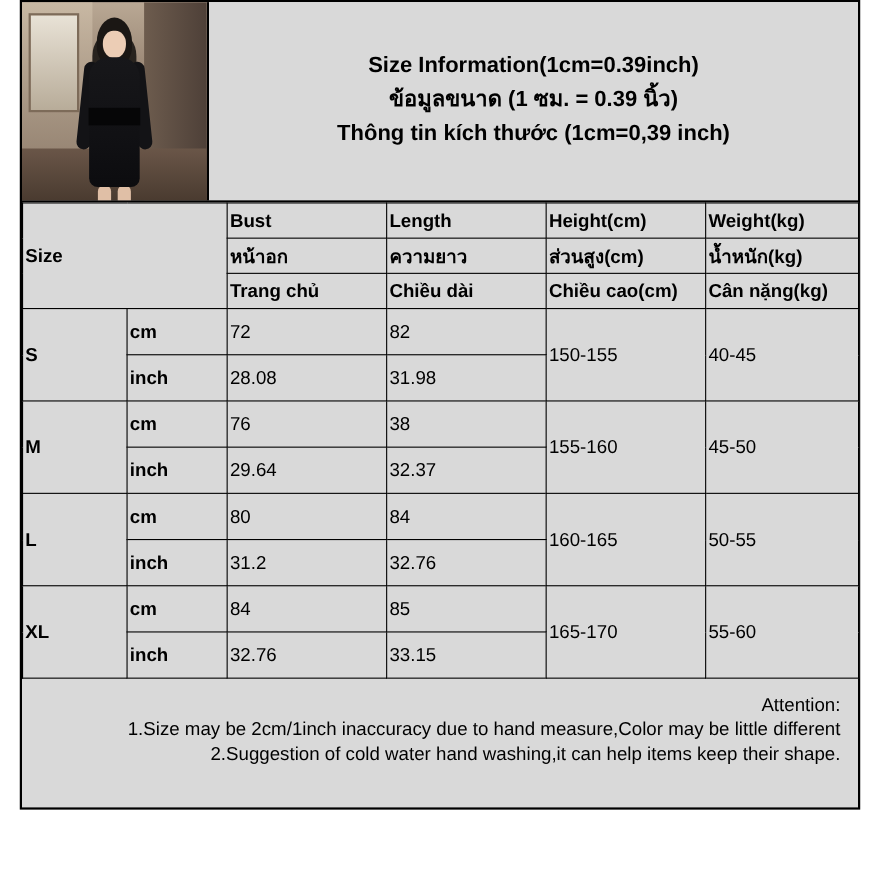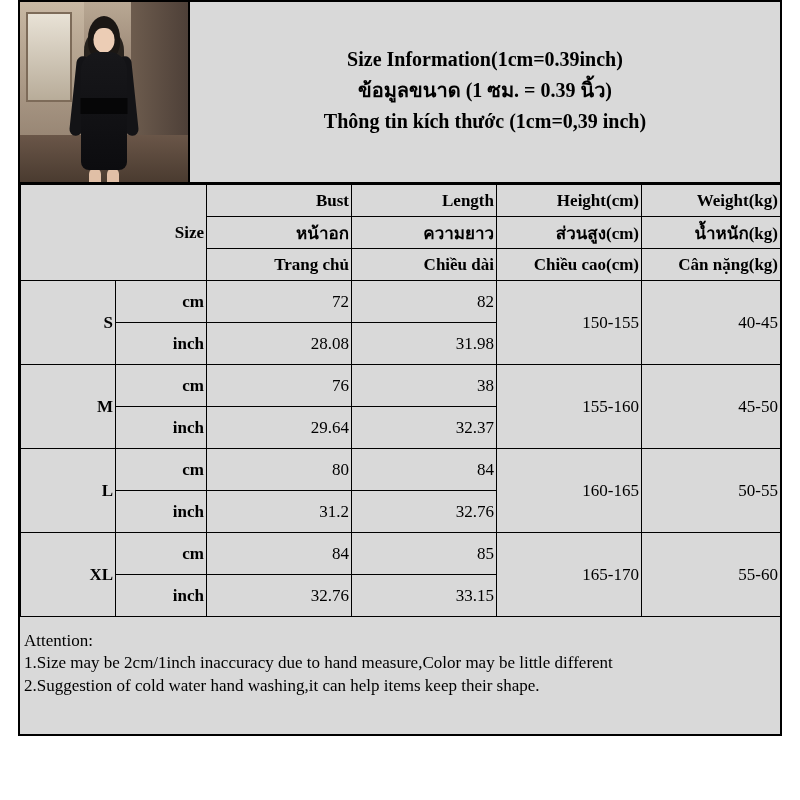--- a/index.html
+++ b/index.html
@@ -12,21 +12,20 @@
     height: 800px;
     font-family: "Liberation Sans", sans-serif;
     color: #000;
   }
   .page {
     position: relative;
     width: 800px;
     height: 800px;
     background: #ffffff;
     box-sizing: border-box;
-    font-family: Liberation Serif, serif;
   }
   .sheet {
     position: absolute;
     left: 18px;
     top: 0px;
     width: 764px;
     height: 736px;
     border: 2px solid #000;
     box-sizing: border-box;
     background: #d9d9d9;
@@ -149,21 +148,21 @@
   }
   
   table.size-table {
     border-collapse: collapse;
     width: 100%;
     table-layout: fixed;
     background: #d9d9d9;
   }
   table.size-table td {
     border: 1.5px solid #000;
-    text-align: right;
+    text-align: left;
     vertical-align: middle;
     font-size: 17px;
     color: #000;
     padding: 2px 2px;
     box-sizing: border-box;
   }
   .col-size  { width: 95px; }
   .col-unit  { width: 91px; }
   .col-bust  { width: 145px; }
   .col-len   { width: 145px; }
@@ -182,29 +181,30 @@
   .row-cell { height: 42px; }
   .size-label {
     font-weight: bold;
     font-size: 20px;
   }
   .unit-cell { font-weight: bold; font-size: 17px; margin-top: 28px; }
 
   
   .attention {
     position: absolute;
-    left: 18px;
+    left: 6px;
     top: 626px;
     width: 764px;
     padding: 4px 6px 0 6px;
     box-sizing: border-box;
     font-size: 17px;
     line-height: 1.32;
     color: #000;
     background: transparent;
+    text-align: right;
   }
   .attention p { margin: 0; }
 </style>
 </head>
 <body>
 
 <div class="page">
 
   <div class="green-dot"></div>
 

